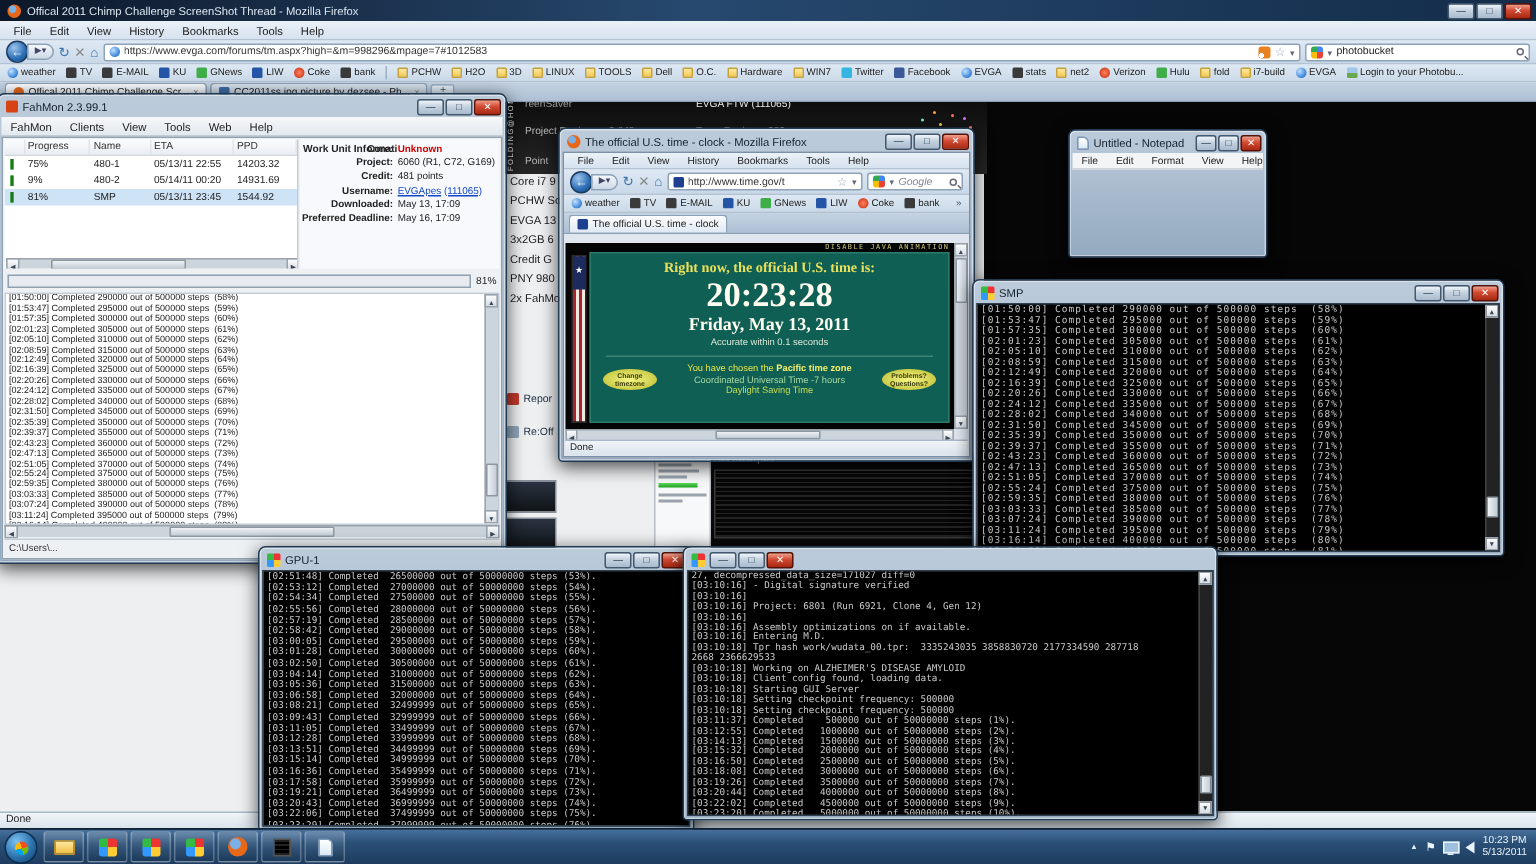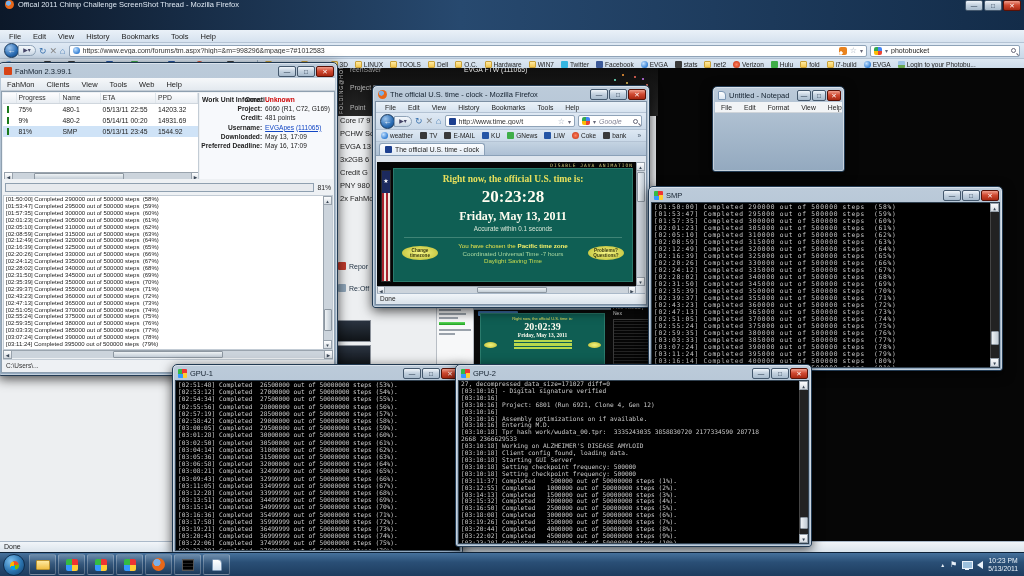--- a/index.html
+++ b/index.html
@@ -32,21 +32,21 @@
         background:conic-gradient(#e33 0 25%, #fc3 0 50%, #39f 0 75%, #3b4 0); }
   .conbody { position:absolute; left:2px; right:2px; bottom:2px; background:#000; border:1px solid #30404f;
              font-family:"DejaVu Sans Mono",monospace; color:#c9c9c9; overflow:hidden; }
   .tline { white-space:pre; }
   #smp-body .tline  { font-size:6.3px; line-height:7px; letter-spacing:.7px; }
   #gpu1-body .tline { font-size:6.2px; line-height:7.2px; }
   #gpu2-body .tline { font-size:6.2px; line-height:6.9px; }
 
   
   #main-ff { position:absolute; left:0; top:0; width:1024px; height:552px; background:#e9ecef; }
-  .fftitle { height:30px; display:flex; gap:4px; padding:0 3px 0 5px;
+  .fftitle { height:14px; display:flex; align-items:center; gap:4px; padding:0 3px 0 5px;
              background:linear-gradient(90deg,#0c1829 0%,#27496f 45%,#132c49 100%); color:#dde7f2; font-size:7.5px; }
   .ffmenu { height:13px; display:flex; align-items:center; background:linear-gradient(#eaf1f8,#d6e2ef);
             border-bottom:1px solid #b4c3d4; font-size:7.5px; padding-left:3px; }
   .mi { padding:0 6px; }
   .ffnav { height:16px; display:flex; align-items:center; gap:3px; padding:0 4px;
            background:linear-gradient(#dfe9f4,#c9d8e8); border-bottom:1px solid #b4c3d4; }
   .bfb { width:15px; height:15px; border-radius:50%; background:radial-gradient(circle at 35% 30%,#9cc4ec,#2a6cb4 60%,#174a82);
          border:1px solid #1b3a5c; color:#fff; font-size:8px; line-height:13px; text-align:center; flex:none; }
   .fwd { width:18px; height:11px; border:1px solid #8fa3b8; border-radius:0 6px 6px 0; margin-left:-4px;
          background:linear-gradient(#f4f8fc,#ccd9e6); font-size:6px; line-height:9px; text-align:center; color:#446; }
@@ -163,21 +163,21 @@
   .tg-content { position:absolute; left:1px; right:1px; top:60px; bottom:18px; background:#050505; overflow:hidden; }
   .dj { position:absolute; right:12px; top:1px; font-family:"DejaVu Sans Mono",monospace; font-size:4.6px;
         letter-spacing:1px; color:#cfc87a; white-space:nowrap; }
   .flag { position:absolute; left:4px; top:8px; width:10px; bottom:4px;
           background:repeating-linear-gradient(90deg,#a8232e 0 2px,#efe8e0 2px 4px); border:1px solid #2a2a2a; }
   .flag .union { position:absolute; left:0; top:0; width:100%; height:22px; background:#1c2a5e; color:#fff;
                  font-size:6px; line-height:20px; text-align:center; }
   .clockpanel { position:absolute; left:16px; right:12px; top:6px; bottom:4px; background:#0f5f54;
                 border:1px solid #2b7labs6c; text-align:center; color:#fff; overflow:hidden; }
   .cp-h { margin-top:5px; font-family:"Liberation Serif",serif; font-weight:bold; font-size:9.5px; color:#e8e05c; }
-  .cp-time { font-family:"Liberation Serif",serif; font-weight:bold; font-size:17px; line-height:25px; color:#fffdf0; }
+  .cp-time { font-family:"Liberation Serif",serif; font-weight:bold; font-size:23px; line-height:25px; color:#fffdf0; }
   .cp-date { font-family:"Liberation Serif",serif; font-weight:bold; font-size:12px; color:#fffdf0; }
   .cp-acc { font-size:6.3px; color:#d9e6d6; margin-top:1px; }
   .cp-div { height:1px; background:#3f8476; margin:5px 10px 4px; }
   .cp-row { display:flex; align-items:center; justify-content:space-between; padding:0 8px; }
   .oval { width:36px; height:14px; border-radius:50%; background:radial-gradient(#f6f685,#b9b92e);
           color:#3a3a10; font-size:4.6px; font-weight:bold; line-height:1.2; display:flex; flex-direction:column;
           align-items:center; justify-content:center; flex:none; }
   .tzmid { font-size:6.2px; line-height:7.5px; }
   .tz1 { color:#e8e44c; } .tz1 b { color:#f4f06a; }
   .tz2 { color:#a8d8a0; } .tz3 { color:#c8dc50; }
@@ -439,37 +439,20 @@
 
     <div id="thumb">
       <div class="mt-fah">
         <div class="mt-bar"></div>
           <div class="mt-bar" style="width:70%"></div>
           <div class="mt-bar" style="width:85%"></div>
         <div class="mt-bar" style="width:60%"></div>
           <div class="mt-green"></div>
         <div class="mt-bar" style="margin-top:4px"></div>
           <div class="mt-bar" style="width:50%"></div>
-      </div>
-      <div class="mt-browser">
-        <div class="mt-chrome"><span></span></div>
-        <div class="mt-clock">
-          <div class="mt-h">Right now, the official U.S. time is:</div>
-          <div class="mt-t">20:02:39</div>
-          <div class="mt-d">Friday, May 13, 2011</div>
-          <div class="mt-row">
-            <span class="mt-oval"></span>
-            <span class="mt-lines">
-                <div></div>
-                <div></div>
-                <div></div>
-              </span>
-            <span class="mt-oval"></span>
-          </div>
-        </div>
       </div>
       <div class="mt-right">
         <span>Prev Thread | Nex</span>
         <div class="mt-term"></div>
       </div>
     </div>
   </div>
   <div class="ffstatus">
     <span>Done</span>
   </div>
@@ -819,21 +802,20 @@
         <div class="tline">[03:20:43] Completed  36999999 out of 50000000 steps (74%).</div>
         <div class="tline">[03:22:06] Completed  37499999 out of 50000000 steps (75%).</div>
         <div class="tline">[03:23:29] Completed  37999999 out of 50000000 steps (76%).</div>
       </div>
   </div>
 </div>
 
 <div class="win conwin" id="gpu2" style="z-index:60">
   <div class="tbar">
     <span class="tico"></span>
-    <span class="ttl">GPU-2</span>
     <span class="cbtns">
       <span class="cb">—</span>
       <span class="cb">□</span>
       <span class="cb cl">✕</span>
     </span>
   </div>
   <div class="conbody" id="gpu2-body">
     <div style="padding-left:2px;">
         <div class="tline">27, decompressed_data_size=171027 diff=0</div>
         <div class="tline">[03:10:16] - Digital signature verified</div>

